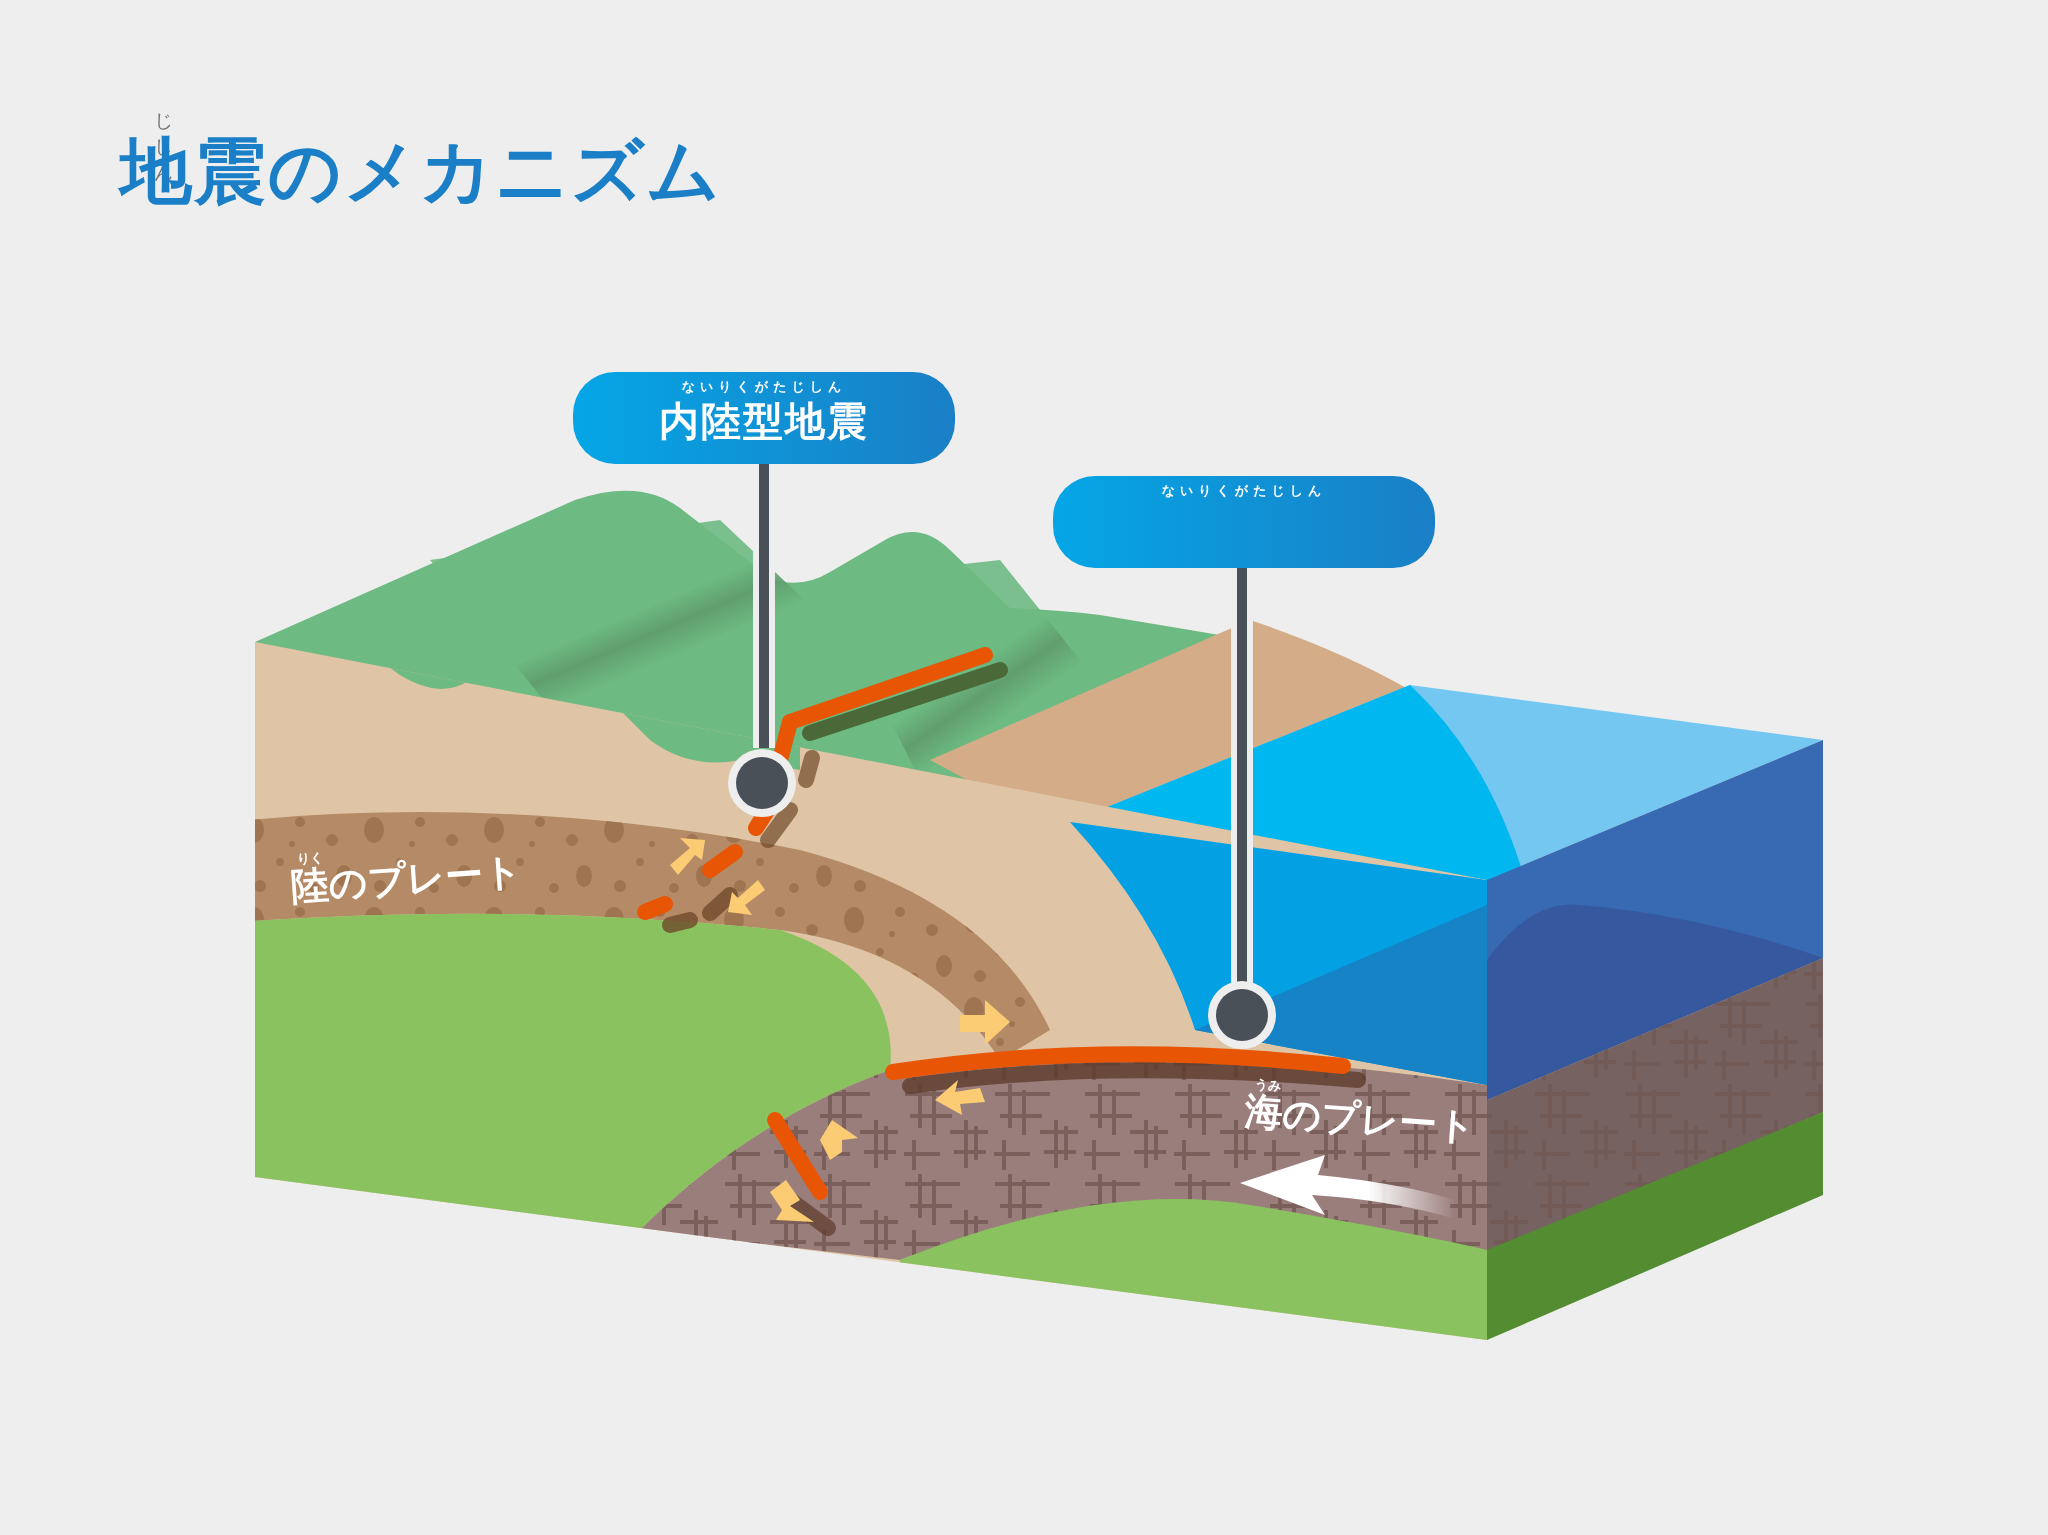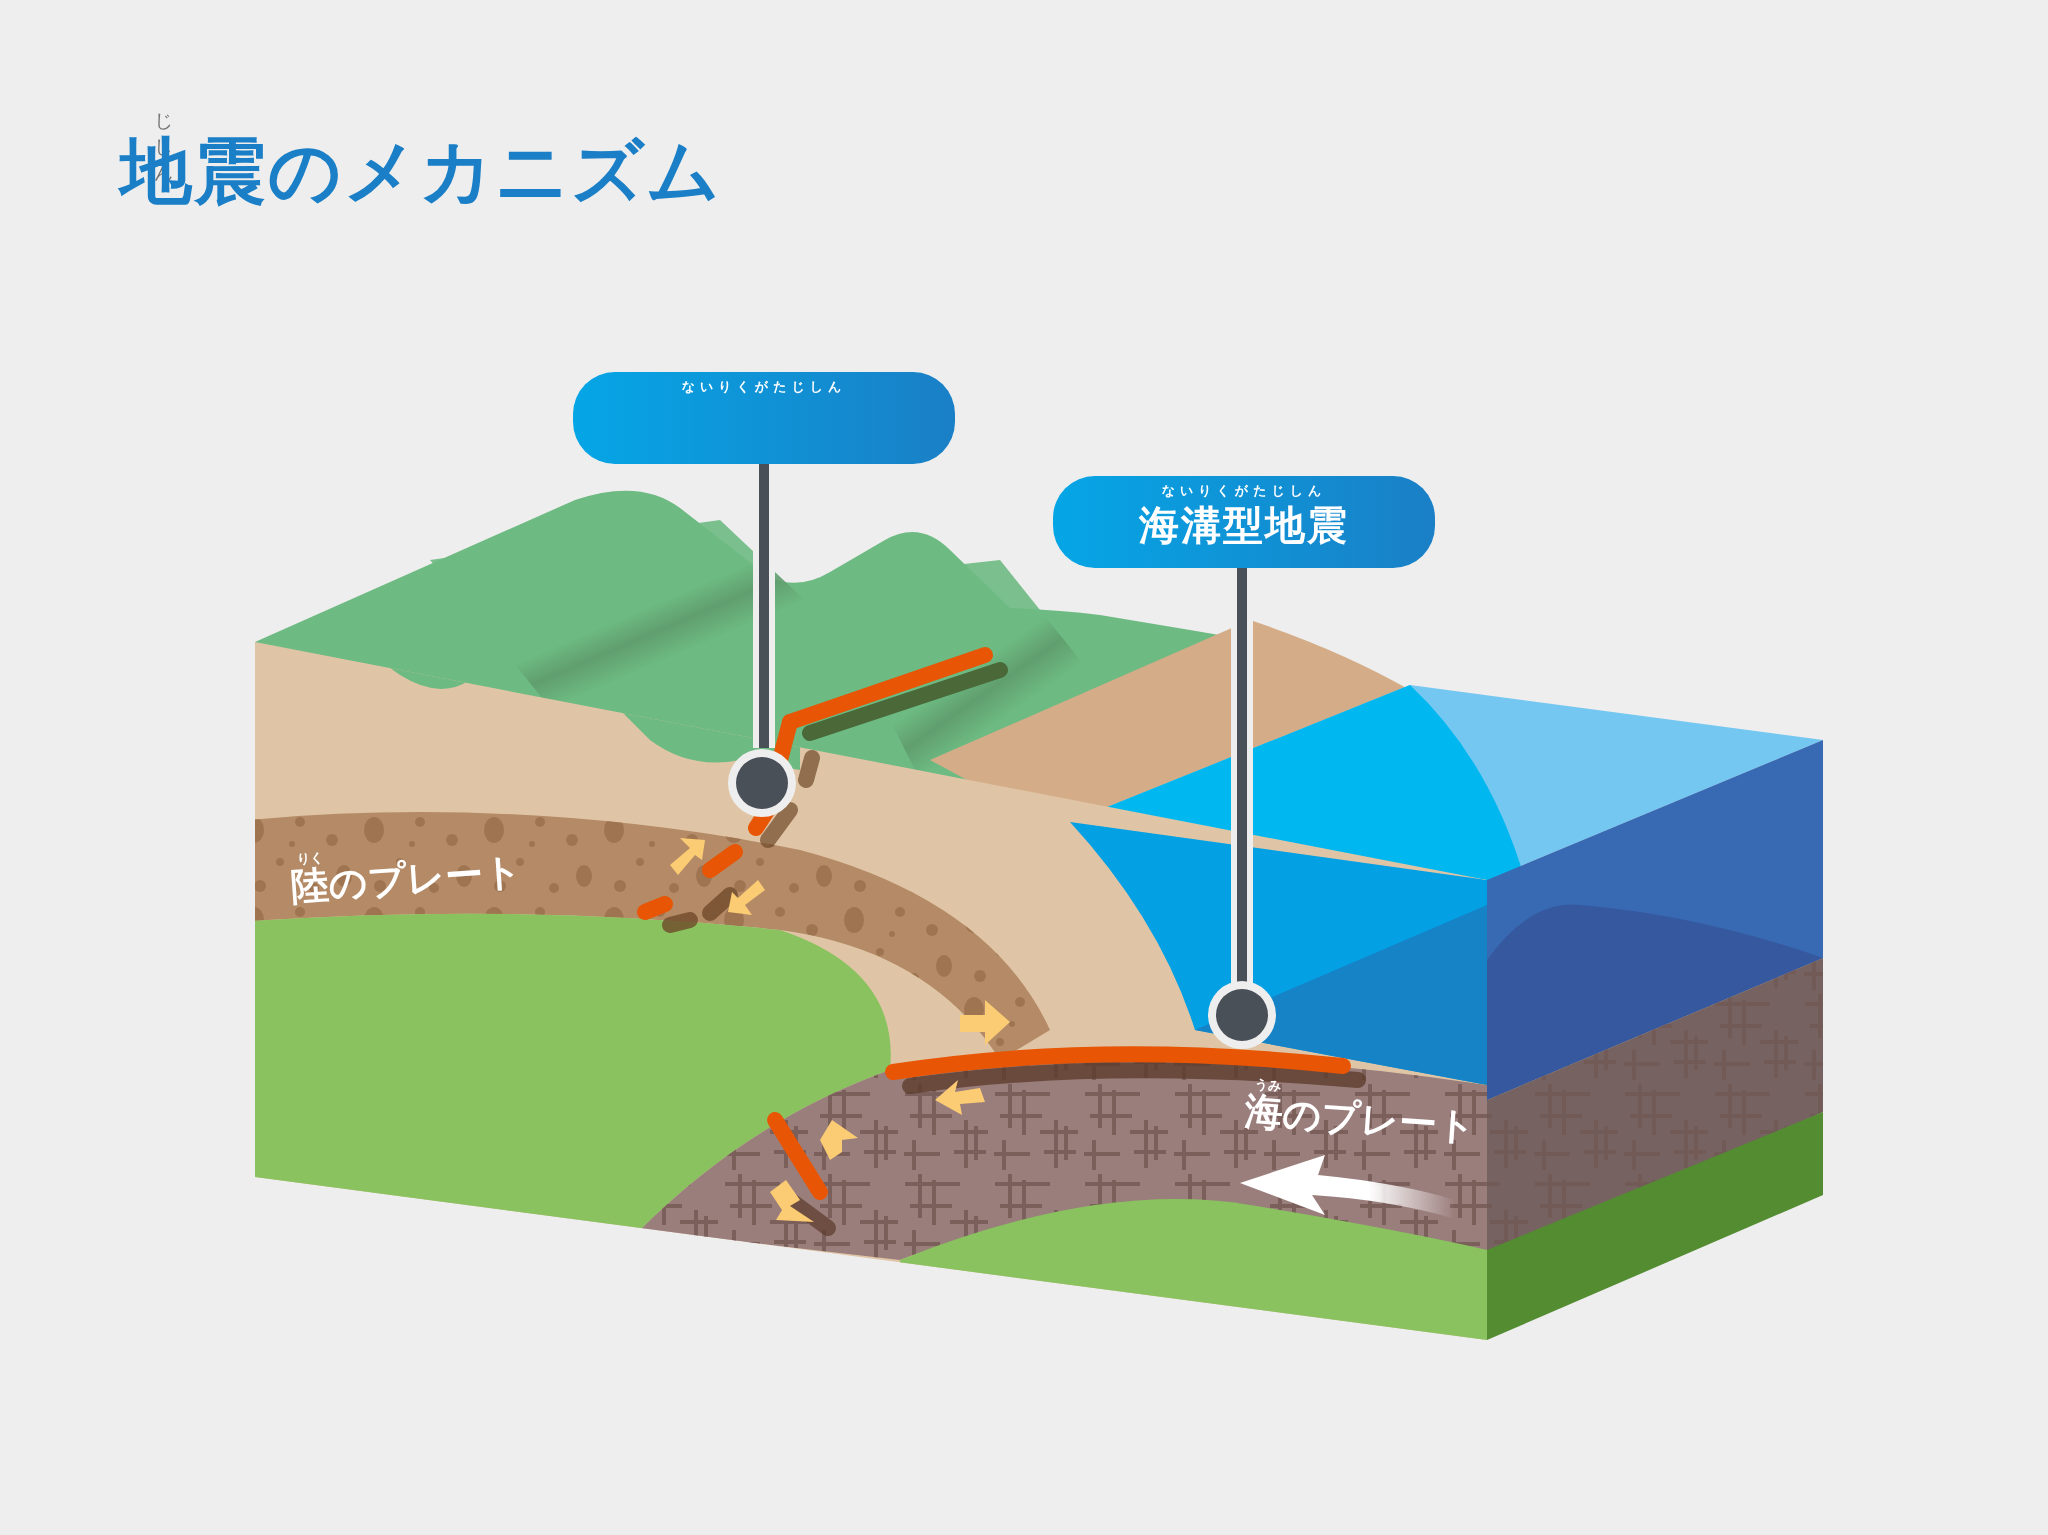--- a/index.html
+++ b/index.html
@@ -174,25 +174,25 @@
   <g>
     <rect x="1231" y="552" width="22" height="440" fill="#eeeeee"></rect>
     <rect x="1237" y="552" width="10" height="440" fill="#4a5058"></rect>
     <circle cx="1242" cy="1015" r="34" fill="#eeeeee"></circle>
     <circle cx="1242" cy="1015" r="26" fill="#4a5058"></circle>
   </g>
 </svg>
 
 <div class="callout" style="left:573px; top:372px;">
   <div class="ruby">ないりくがたじしん</div>
+  <div class="label">内陸型地震</div>
 </div>
 
 <div class="callout" style="left:1053px; top:476px;">
   <div class="ruby">ないりくがたじしん</div>
-  <div class="label">海溝型地震</div>
 </div>
 
 <div class="plate-label" style="left:290px; top:845px; transform:rotate(-4deg);">
   <span class="ruby">りく</span>
   <span class="txt">陸のプレート</span>
 </div>
 
 <div class="plate-label" style="left:1245px; top:1085px; transform:rotate(4deg);">
   <span class="ruby">うみ</span>
   <span class="txt">海のプレート</span>

